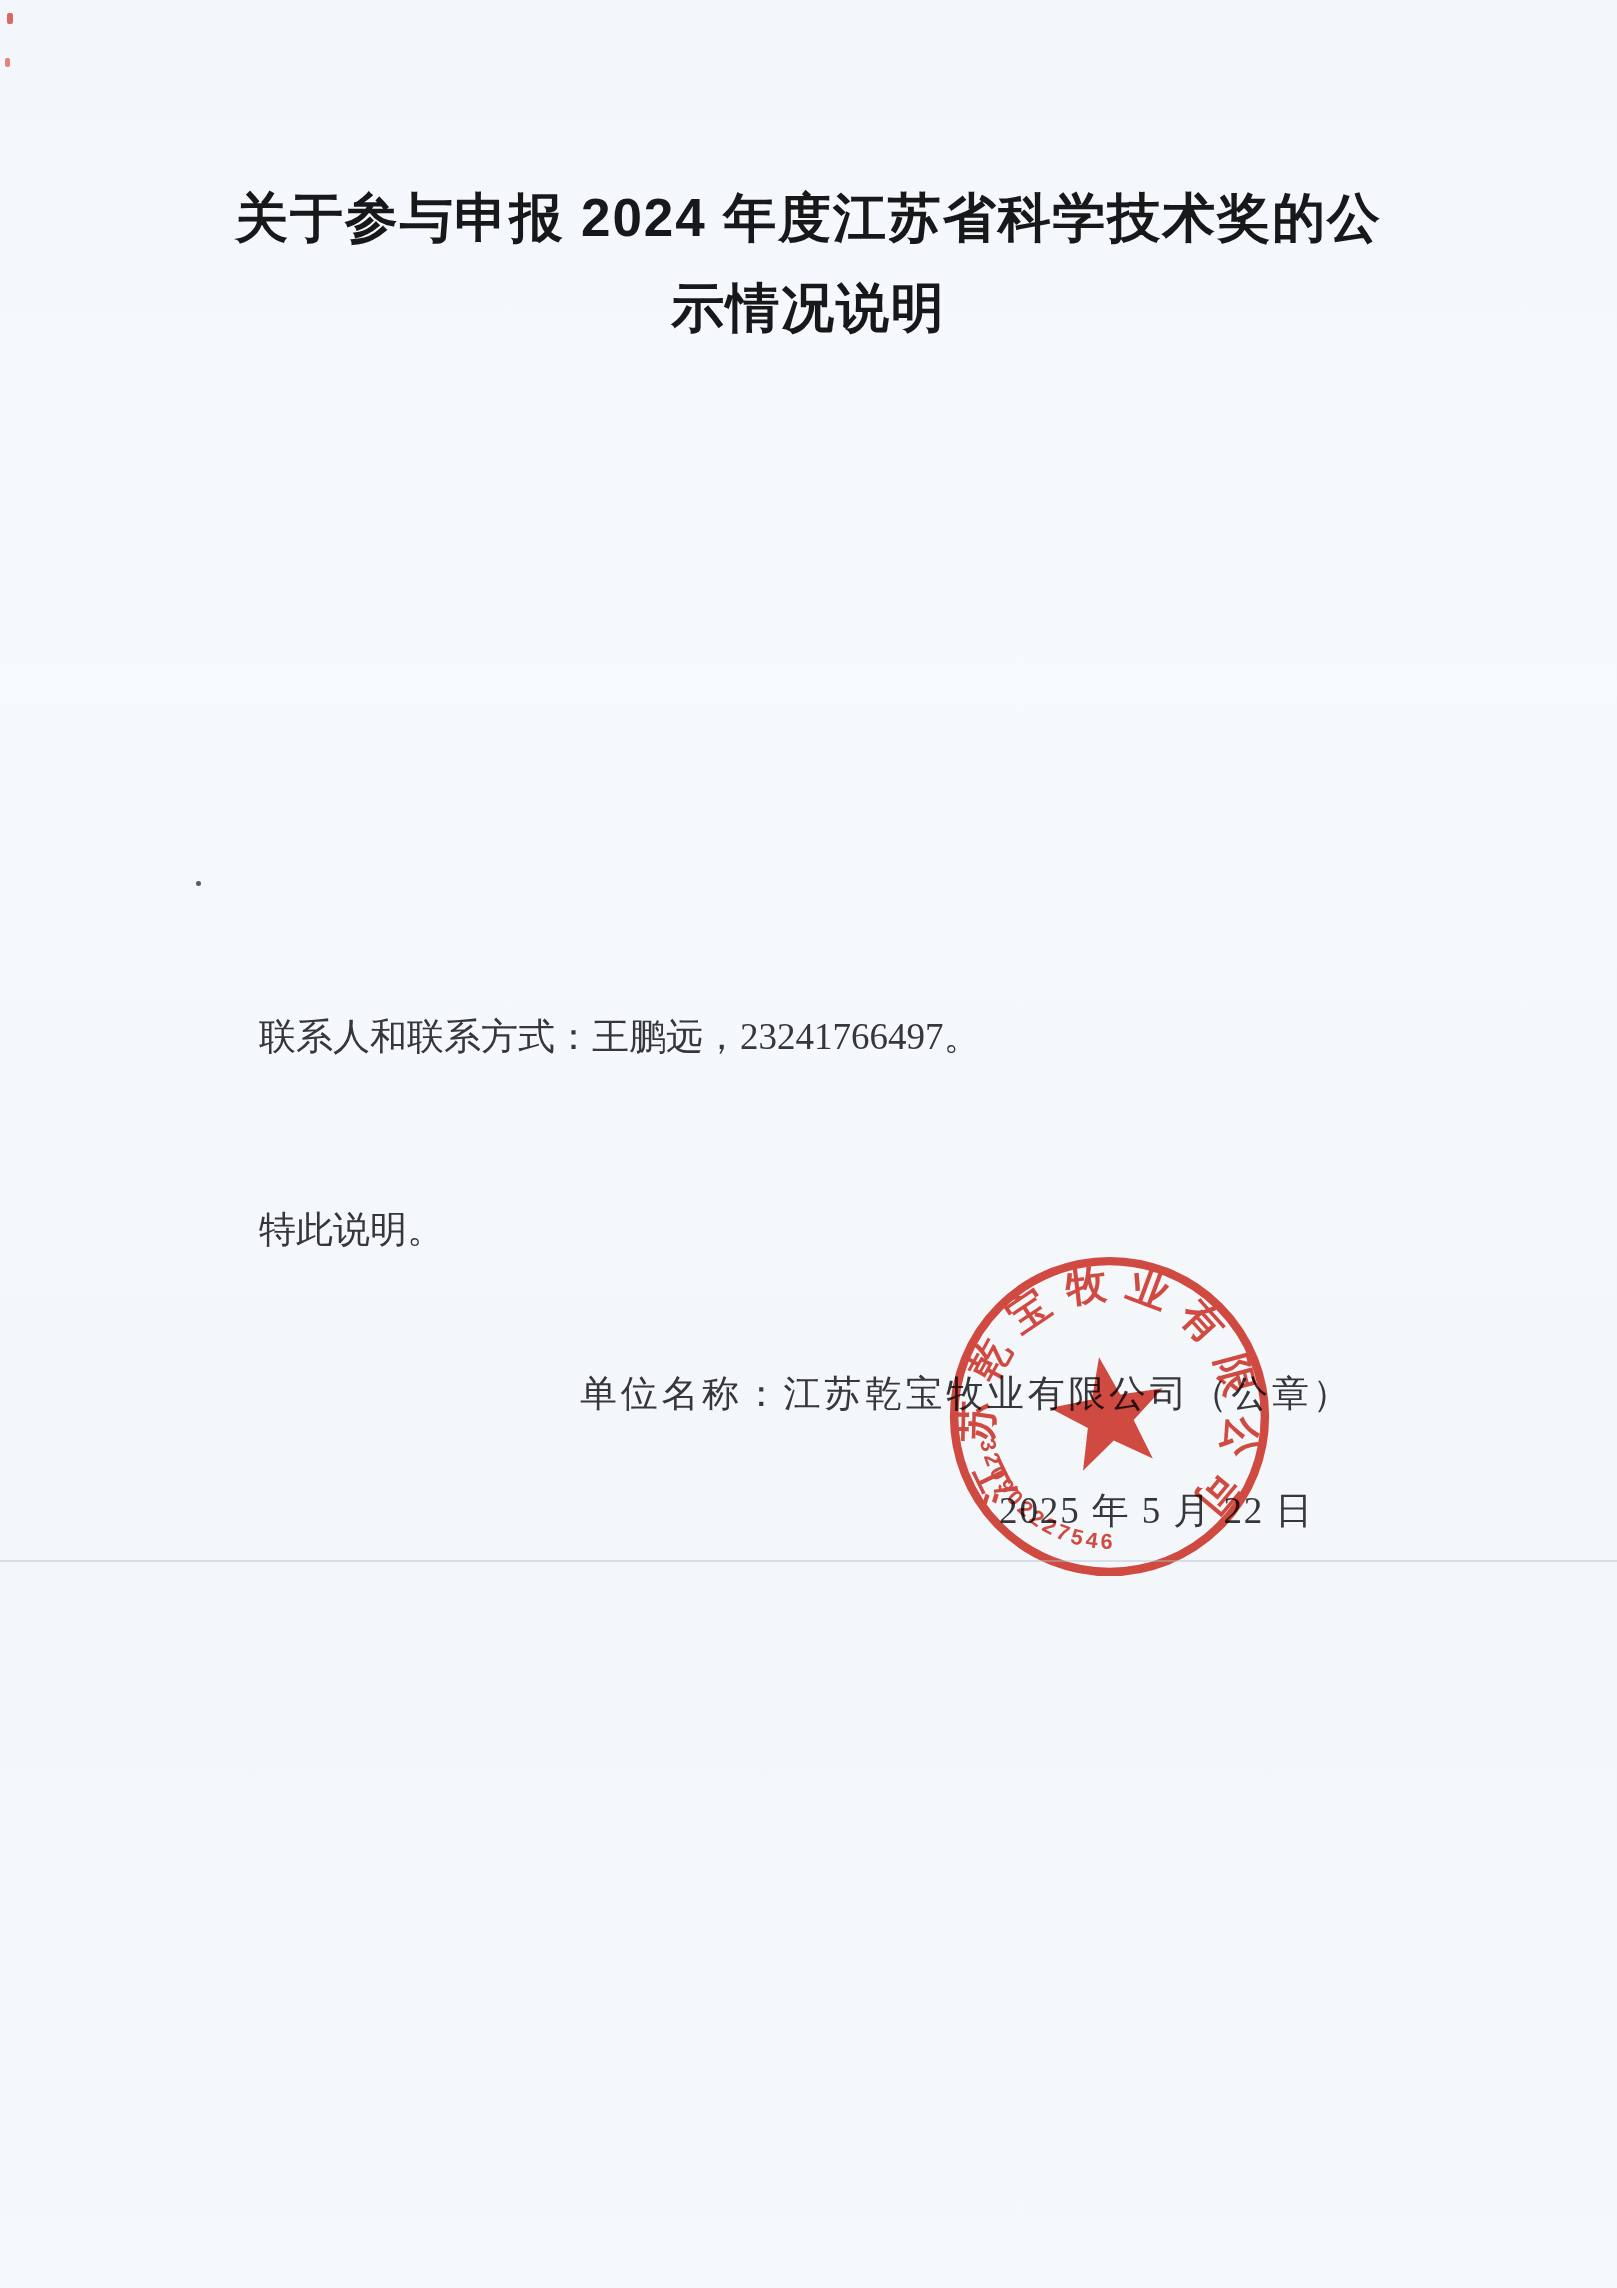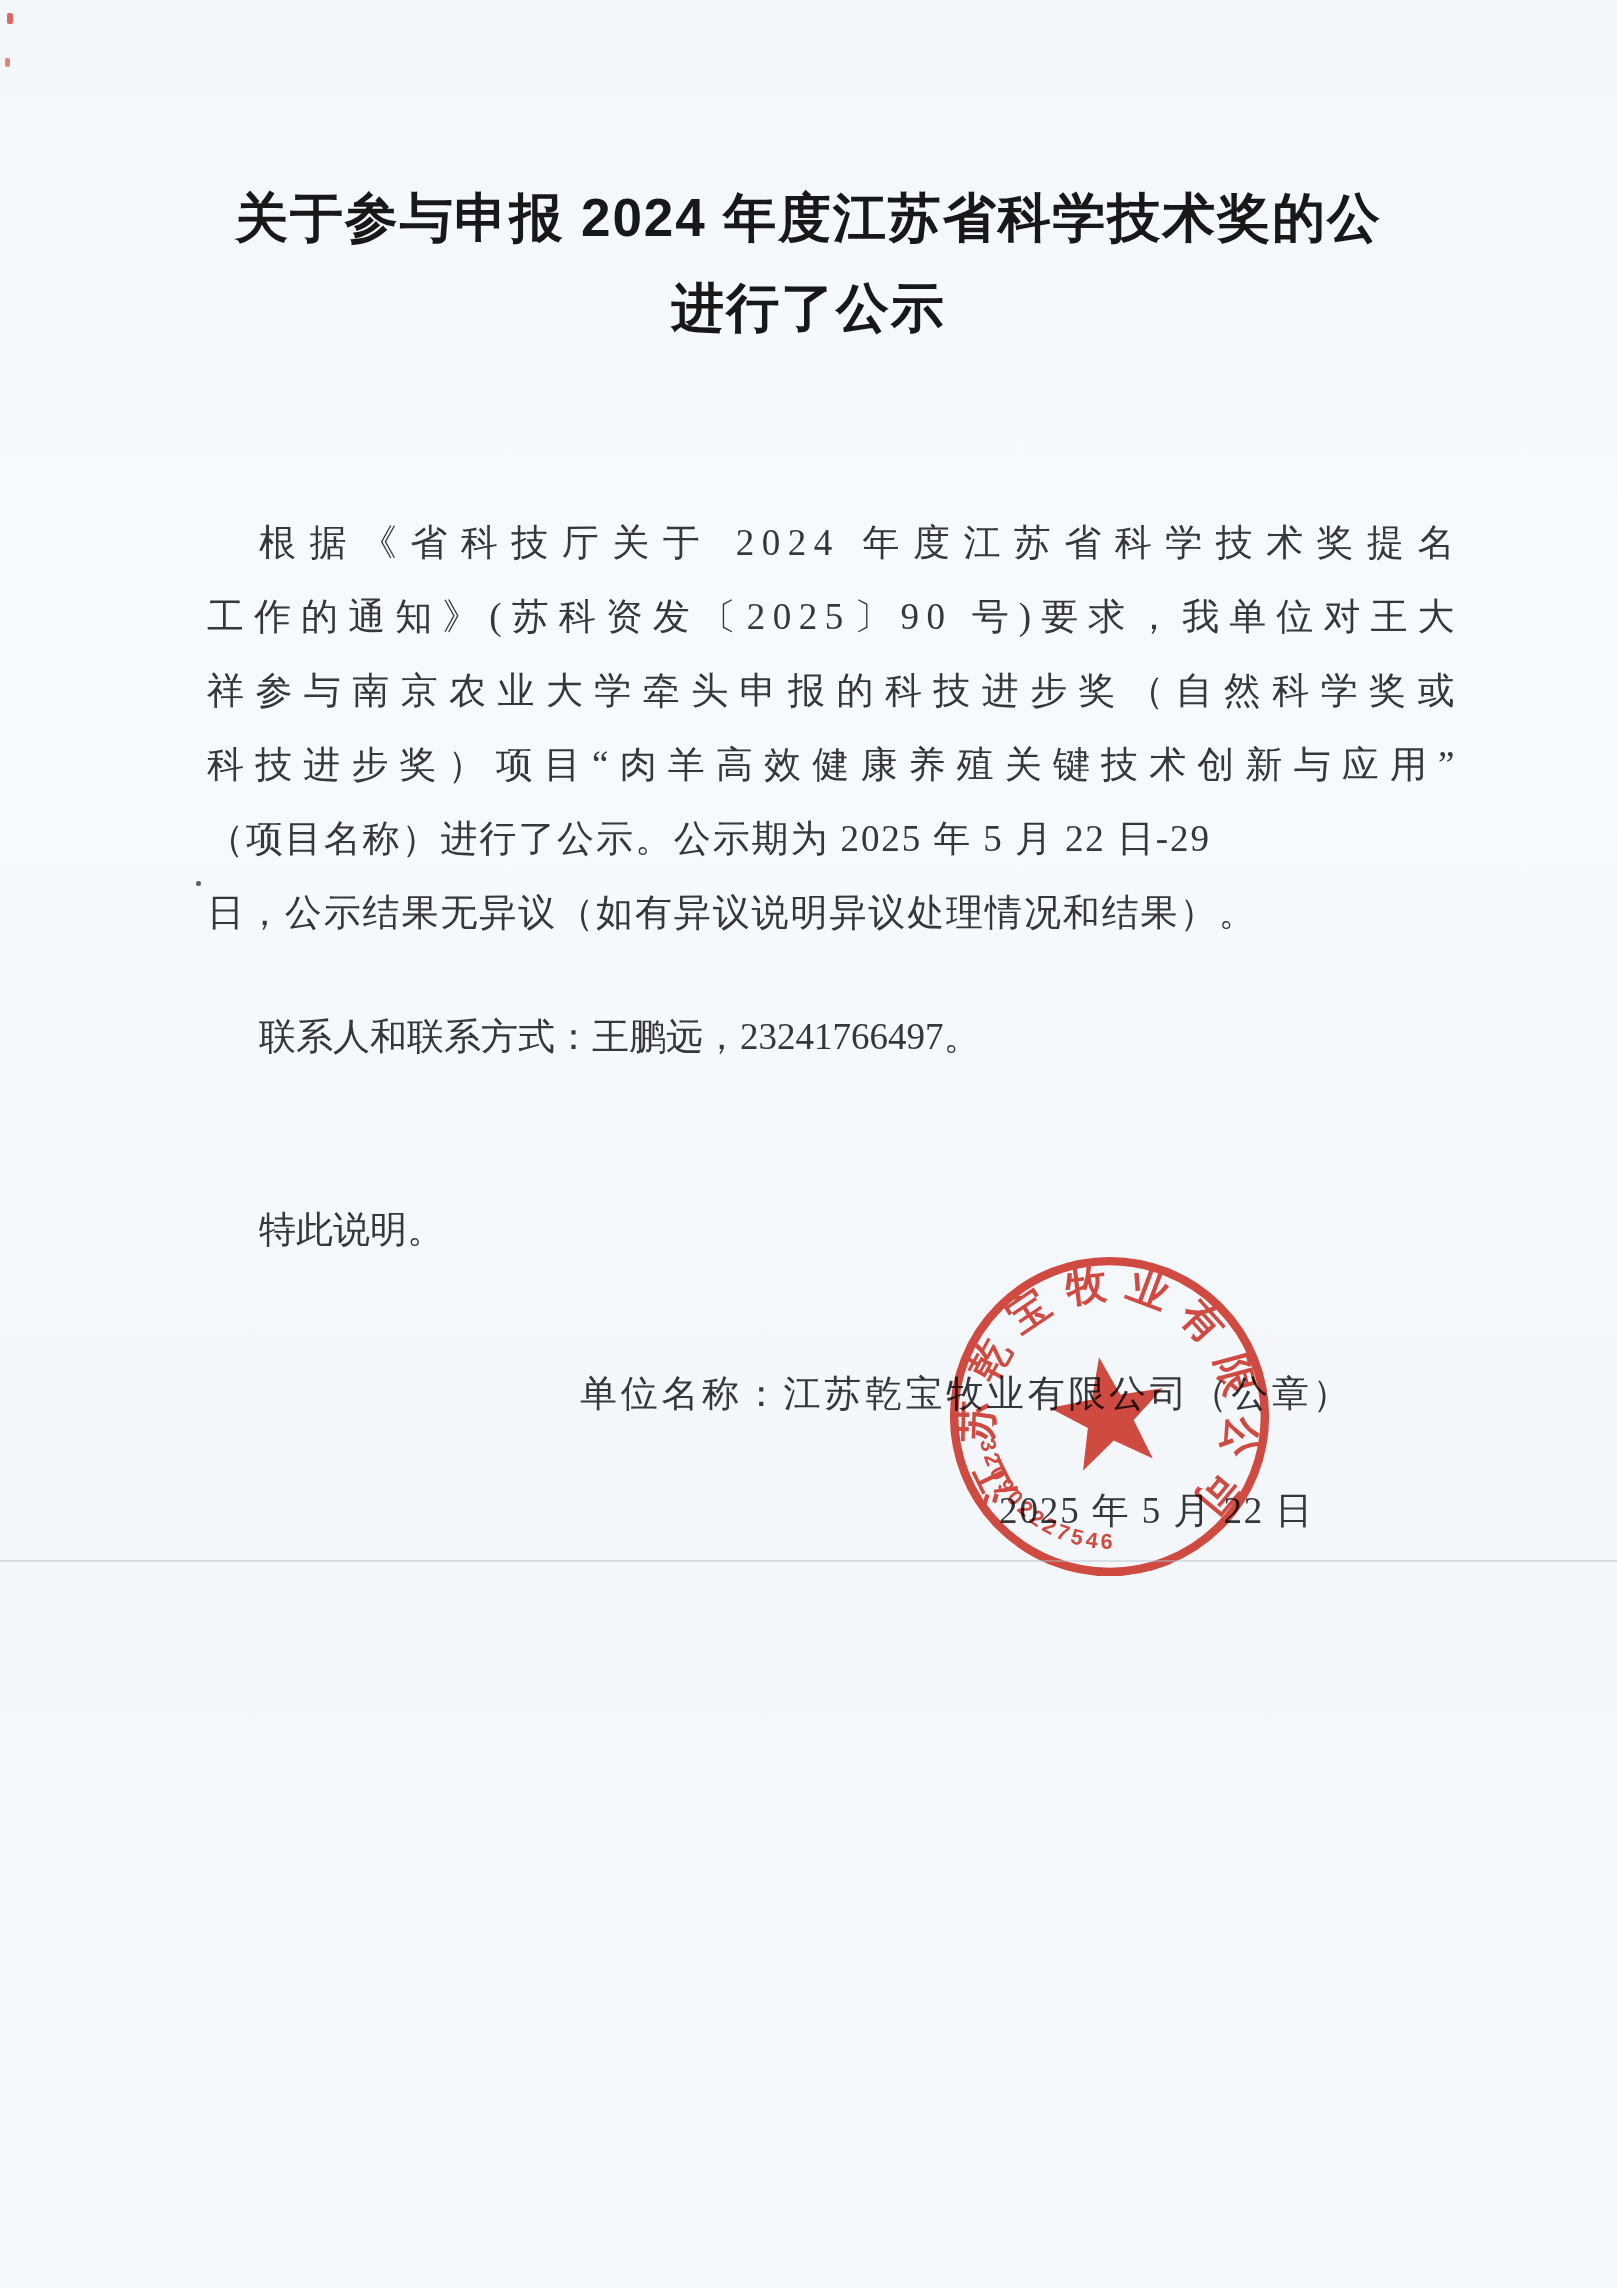--- a/index.html
+++ b/index.html
@@ -48,31 +48,23 @@
   .speck-red-2 { position:absolute; left:4.7px; top:58px; width:5.6px; height:9.3px; background:rgba(213,56,45,.6); border-radius:1.9px; }
   .speck-dark { position:absolute; left:196px; top:881px; width:4.7px; height:4.7px; background:#5a5c60; border-radius:50%; }
 </style>
 </head>
 <body>
 
 <div class="page">
 
   <div class="doc-title">
     <div>关于参与申报 2024 年度江苏省科学技术奖的公</div>
-    <div>进行了公示</div>
+    <div>示情况说明</div>
   </div>
 
-  <div class="para">
-    <div class="line just indent">根据《省科技厅关于 2024 年度江苏省科学技术奖提名</div>
-    <div class="line just">工作的通知》(苏科资发〔2025〕90 号)要求，我单位对王大</div>
-    <div class="line just">祥参与南京农业大学牵头申报的科技进步奖（自然科学奖或</div>
-    <div class="line just">科技进步奖）项目“肉羊高效健康养殖关键技术创新与应用”</div>
-    <div class="line tight">（项目名称）进行了公示。公示期为 2025 年 5 月 22 日-29</div>
-    <div class="line tight">日，公示结果无异议（如有异议说明异议处理情况和结果）。</div>
-  </div>
 
   <div class="contact-line">联系人和联系方式：王鹏远，23241766497。</div>
 
   <div class="statement-line">特此说明。</div>
 
   <div class="unit-line">单位名称：江苏乾宝牧业有限公司（公章）</div>
 
   <div class="date-line">2025 年 5 月 22 日</div>
 
   <svg class="seal" viewBox="0 0 360 360" aria-hidden="true">

